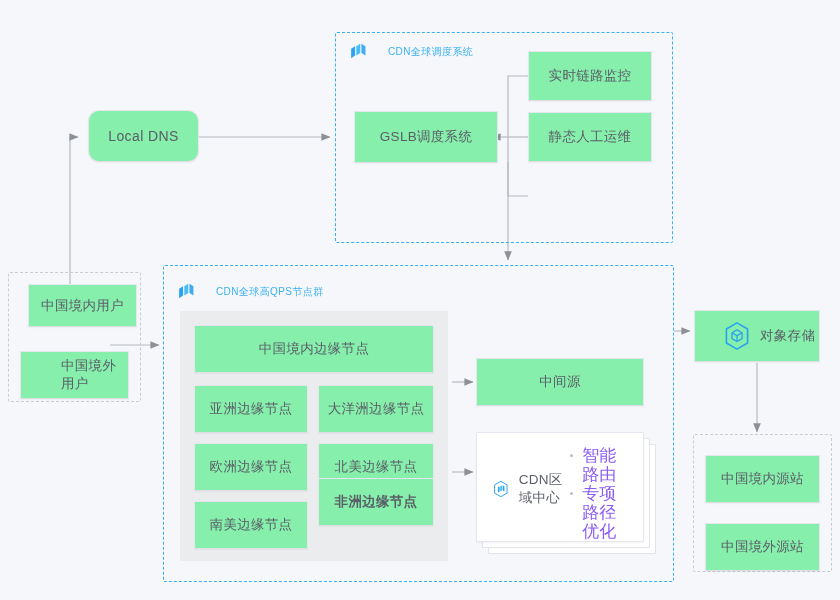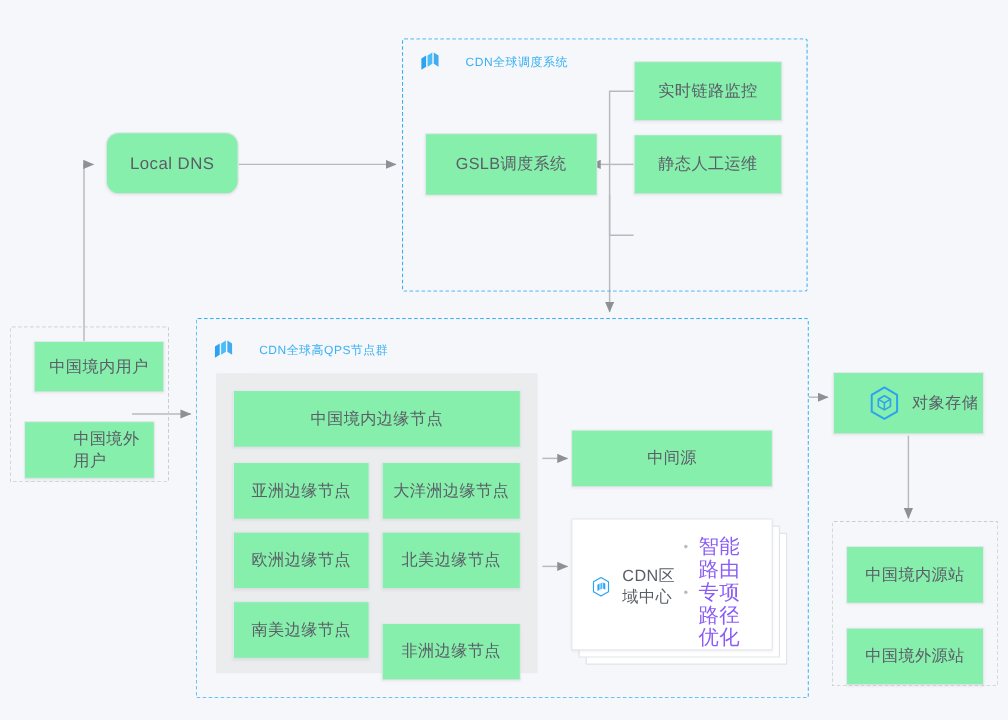--- a/index.html
+++ b/index.html
@@ -191,21 +191,21 @@
   </div>
   <div class="card" style="left:194px; top:443px; width:114px; height:48px;">
     <span>欧洲边缘节点</span>
   </div>
   <div class="card" style="left:318px; top:443px; width:116px; height:48px;">
     <span>北美边缘节点</span>
   </div>
   <div class="card" style="left:194px; top:501px; width:114px; height:48px;">
     <span>南美边缘节点</span>
   </div>
-  <div class="card" style="left:318px; top:519px; width:116px; height:48px;">
+  <div class="card" style="left:318px; top:478px; width:116px; height:48px;font-weight:bold;">
     <span>非洲边缘节点</span>
   </div>
 
   <div class="card" style="left:476px; top:358px; width:168px; height:48px;">
     <span>中间源</span>
   </div>
 
   <div class="stackwrap" style="left:476px; top:432px; width:180px; height:122px;">
     <div class="stack-shadow" style="left:12px; top:12px; width:168px; height:110px;"></div>
     <div class="stack-shadow" style="left:6px; top:6px; width:168px; height:110px;"></div>

